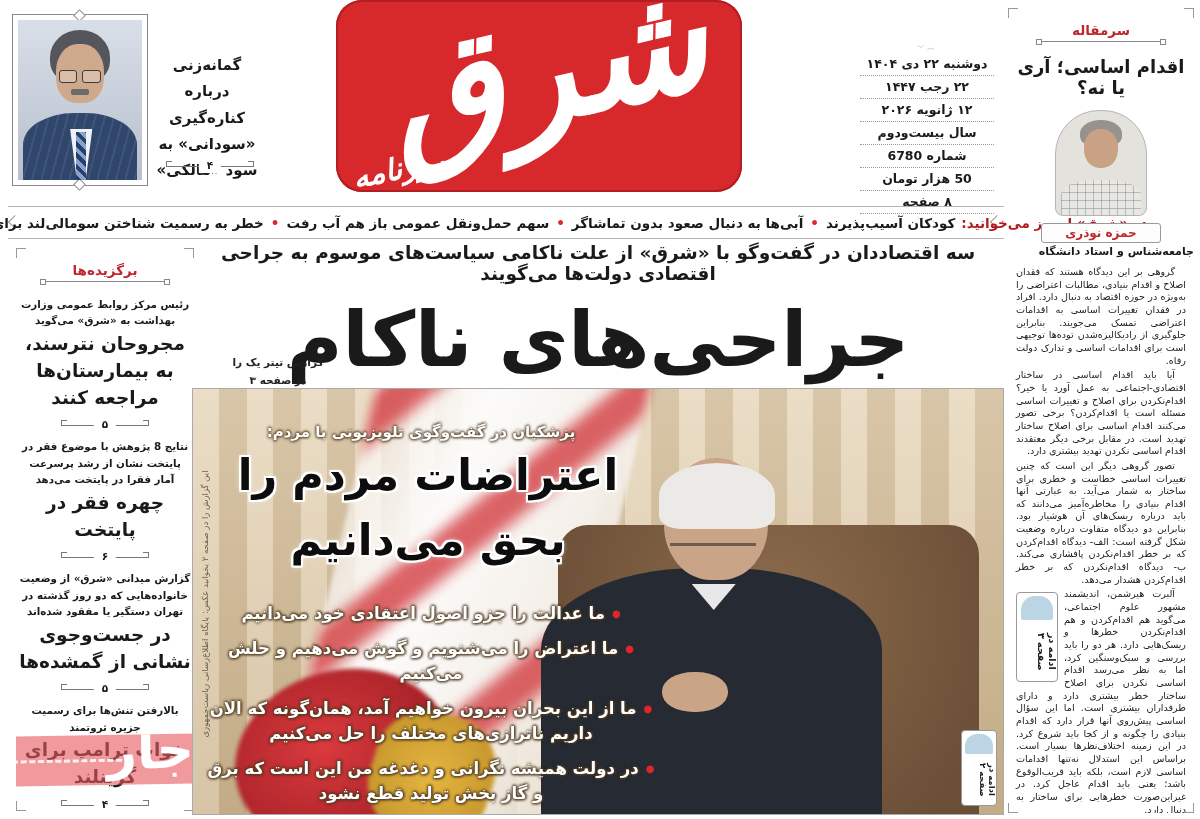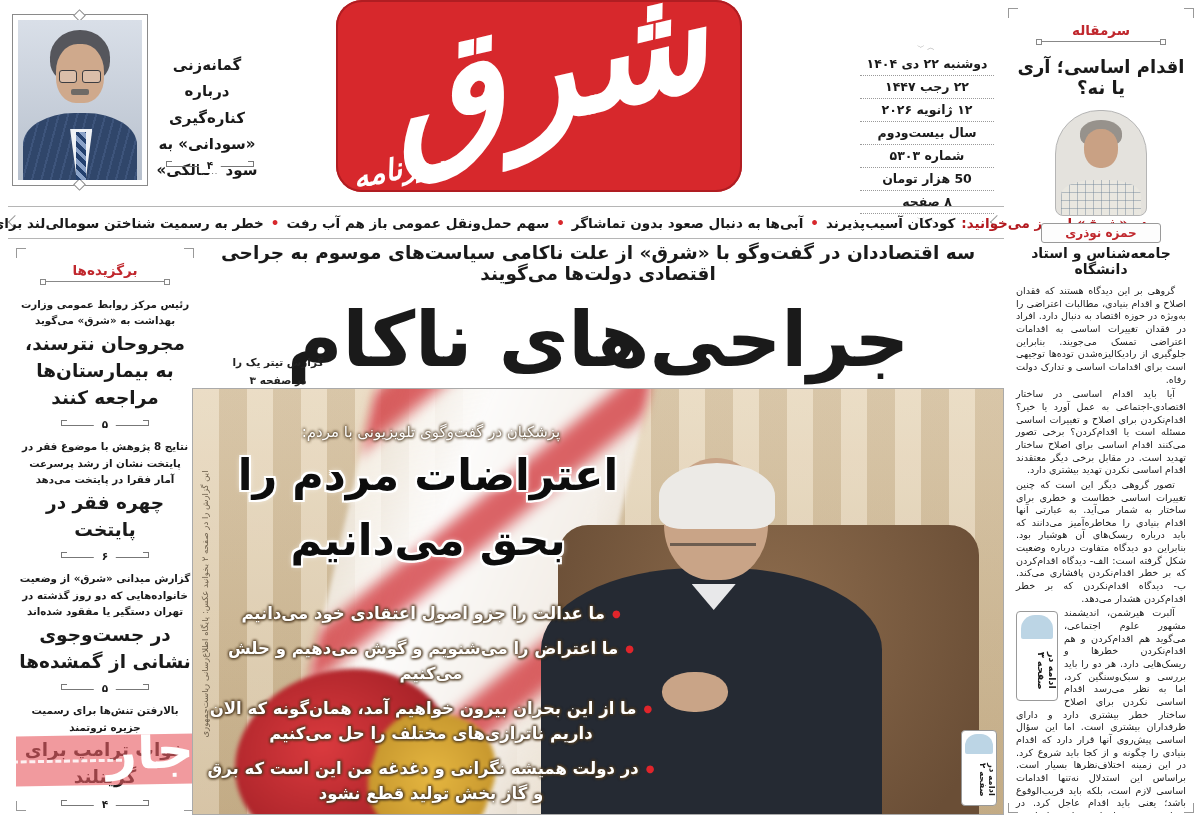--- a/index.html
+++ b/index.html
@@ -73,21 +73,21 @@
     border-radius:44px 44px 8px 8px;position:relative;overflow:hidden;
     background:#e4e2dd;}
   .np-hair{position:absolute;top:9%;left:27%;width:46%;height:26%;background:#97928c;border-radius:50% 50% 40% 40%;}
   .np-face{position:absolute;top:17%;left:31%;width:38%;height:38%;background:#c9a184;border-radius:46%;}
   .np-shirt{position:absolute;bottom:-2%;left:6%;width:88%;height:36%;border-radius:40% 40% 0 0;
     background-color:#e9e7e0;
     background-image:repeating-linear-gradient(0deg,rgba(110,130,150,.45) 0 1px,transparent 1px 8px),
                      repeating-linear-gradient(90deg,rgba(110,130,150,.45) 0 1px,transparent 1px 8px);}
   .ed-name{width:118px;margin:7px auto 2px;border:1px solid #9a9a9a;border-radius:3px;
     text-align:center;font-size:12px;font-weight:bold;color:#c0272d;padding:2px 0;background:#fdfdfd;}
-  .ed-role{font-size:14px;font-weight:bold;text-align:center;margin-bottom:8px;}
+  .ed-role{font-size:11px;font-weight:bold;margin-bottom:8px;}
   .ed-body{padding:0 8px;font-size:9.6px;line-height:1.32;text-align:justify;}
   .ed-body p{margin:0 0 2px;text-indent:11px;}
   .cont-box{float:left;width:40px;height:88px;margin:4px 6px 2px 0;border:1px solid #999;
     border-radius:4px;position:relative;background:#fff;}
   .cont-box .arch{position:absolute;top:3px;left:4px;right:4px;height:24px;background:#bcd5e5;
     border-radius:14px 14px 2px 2px;}
   .cont-box .ctext{position:absolute;top:30px;left:0;right:0;bottom:2px;writing-mode:vertical-rl;
     font-size:9.5px;font-weight:bold;text-align:center;line-height:1.15;margin:auto;}
   
   .selections{position:absolute;left:16px;top:248px;width:178px;height:563px;overflow:hidden;}
@@ -126,22 +126,22 @@
   .ph-head{position:absolute;right:29%;bottom:55%;width:104px;height:122px;background:#c9a487;
     border-radius:50% 50% 45% 45%;}
   .ph-hair{position:absolute;right:28.2%;bottom:67%;width:116px;height:66px;background:#eceae6;
     border-radius:50% 50% 20% 20%;}
   .ph-glasses{position:absolute;right:30.5%;bottom:63%;width:86px;height:12px;
     border-bottom:3px solid rgba(60,55,50,.65);}
   .ph-collar{position:absolute;right:33%;bottom:48%;width:44px;height:26px;background:#e8e8ea;
     clip-path:polygon(0 0,100% 0,50% 100%);}
   .ph-hands{position:absolute;right:34%;bottom:24%;width:66px;height:40px;background:#c9a487;border-radius:48%;}
   
-  .ph-overline{position:absolute;top:34px;left:28px;width:420px;text-align:center;z-index:5;
-    font-size:15px;font-weight:normal;color:#fff;
+  .ph-overline{position:absolute;top:34px;left:18px;width:420px;text-align:center;z-index:5;
+    font-size:15px;font-weight:bold;color:#fff;
     text-shadow:0 0 3px rgba(80,60,35,.95),0 1px 3px rgba(80,60,35,.95),0 -1px 3px rgba(80,60,35,.95);}
   .ph-quote{position:absolute;top:54px;left:0;width:470px;text-align:center;z-index:5;
     font-size:43px;font-weight:bold;color:#0d0d0d;line-height:1.5;
     text-shadow:-2px 0 0 #fff,2px 0 0 #fff,0 -2px 0 #fff,0 2px 0 #fff,-2px -2px 0 #fff,2px 2px 0 #fff,-2px 2px 0 #fff,2px -2px 0 #fff,0 0 6px #fff;}
   .ph-bullets{position:absolute;top:212px;left:12px;width:452px;z-index:5;}
   .ph-b{font-size:16.5px;font-weight:bold;color:#fff;text-align:center;line-height:1.55;margin-bottom:9px;
     text-shadow:0 0 3px rgba(80,60,35,.95),0 1px 3px rgba(80,60,35,.95),0 -1px 3px rgba(80,60,35,.95),1px 0 3px rgba(80,60,35,.95);}
   .ph-b::before{content:"●";color:#e0252b;font-size:10px;margin-left:7px;vertical-align:2px;
     text-shadow:none;}
   .ph-caption{position:absolute;left:-174px;top:210px;width:372px;transform:rotate(-90deg);z-index:5;
@@ -185,21 +185,21 @@
     <div class="logo-text">شرق</div>
     <div class="logo-sub">روزنامه</div>
   </div>
 
   <div class="date-col">
     <div class="orn">︿﹀</div>
     <div class="date-row">دوشنبه ۲۲ دی ۱۴۰۴</div>
     <div class="date-row">۲۲ رجب ۱۴۴۷</div>
     <div class="date-row">۱۲ ژانویه ۲۰۲۶</div>
     <div class="date-row">سال بیست‌ودوم</div>
-    <div class="date-row">شماره ۵۳۰۳</div>
+    <div class="date-row">شماره 6780</div>
     <div class="date-row">50 هزار تومان</div>
     <div class="date-row">۸ صفحه</div>
     <div class="orn">︿﹀</div>
   </div>
 
   <div class="today-strip">
     <span class="chev r"></span>
     <span class="chev l"></span>
     <div class="strip-inner">
       <span class="strip-label">در «شرق» امروز می‌خوانید:</span>

